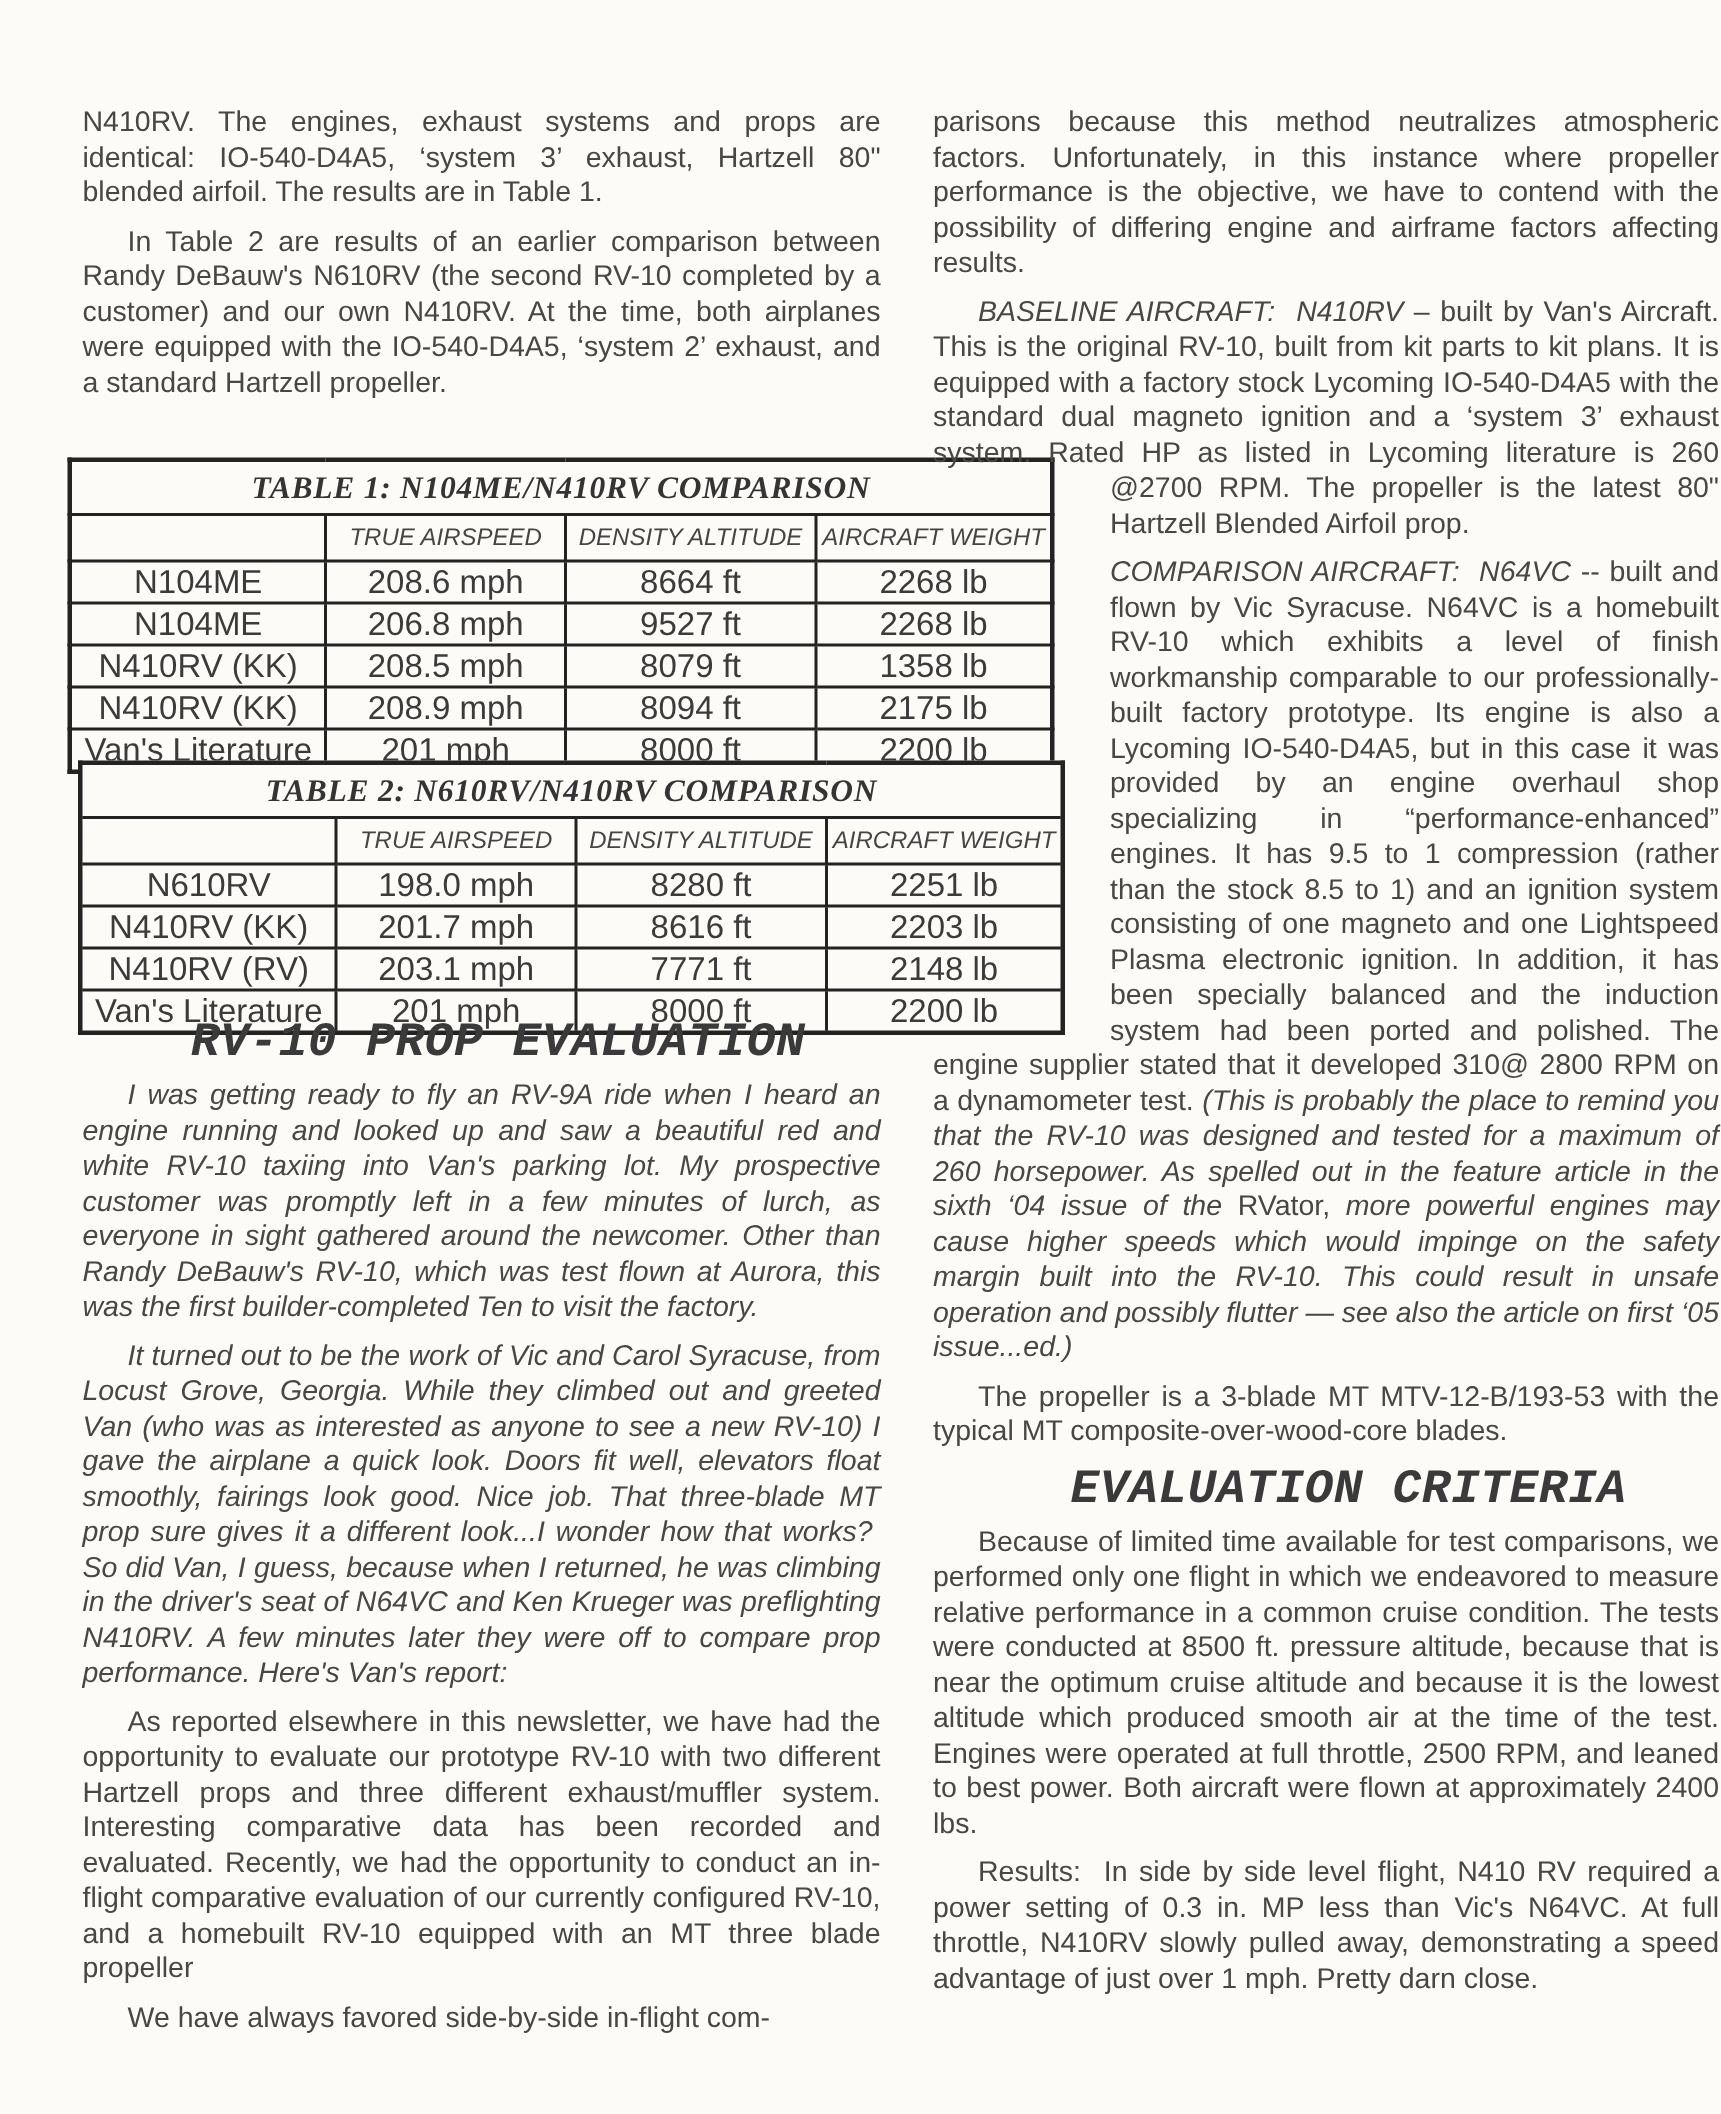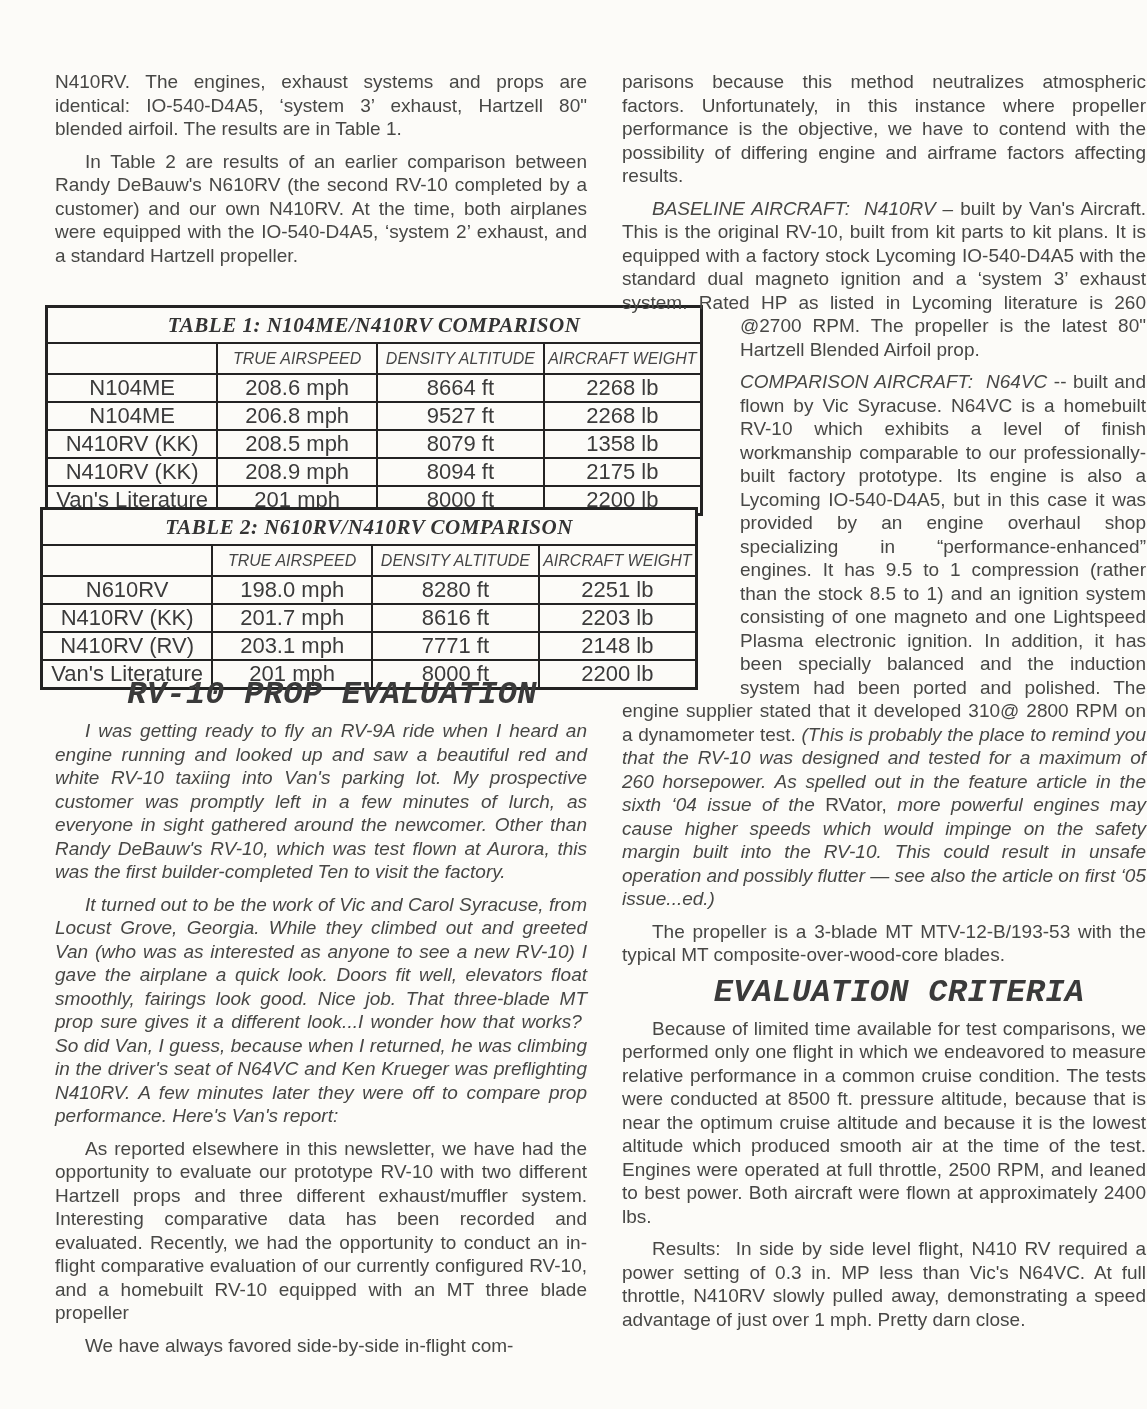--- a/index.html
+++ b/index.html
@@ -92,21 +92,21 @@
       <tr class="data-row">
         <td>Van's Literature</td>
         <td>201 mph</td>
         <td>8000 ft</td>
         <td>2200 lb</td>
       </tr>
     </tbody>
       </table>
   </div>
 
-  <div class="tablebox" style="left:40px; top:507px; width:658px;">
+  <div class="tablebox" style="left:52px; top:507px; width:658px;">
     <table>
       <colgroup>
           <col style="width:170px">
           <col style="width:159px">
           <col style="width:166px">
           <col style="width:157px">
         </colgroup>
       <tbody>
           <tr class="title-row">
         <td colspan="4">TABLE 2:  N610RV/N410RV COMPARISON</td>

